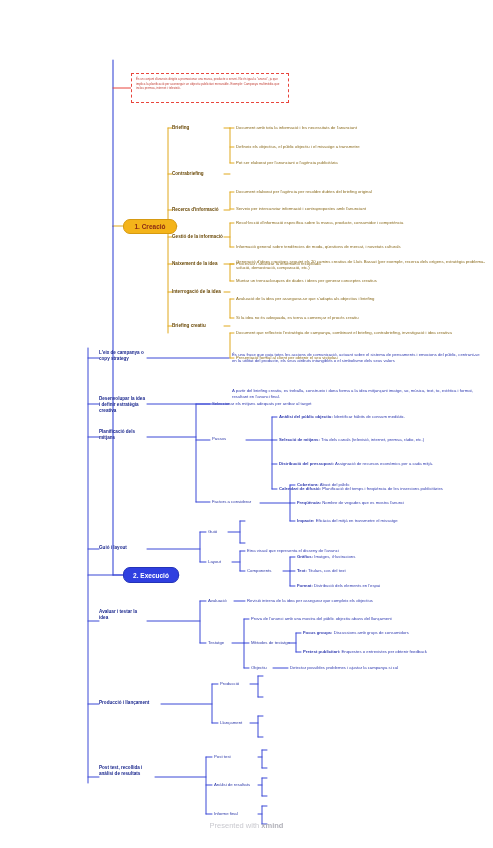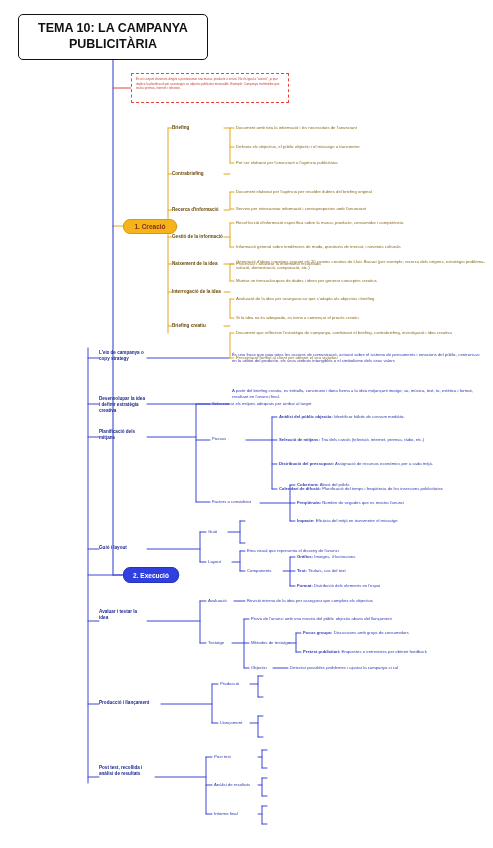--- a/index.html
+++ b/index.html
@@ -180,23 +180,20 @@
         <path d="M262,778 H267" stroke="#3a49d6" stroke-width="1"></path>
         <path d="M262,796 H267" stroke="#3a49d6" stroke-width="1"></path>
         <path d="M206,814 H212" stroke="#3a49d6" stroke-width="1"></path>
         <path d="M258,814 H262" stroke="#3a49d6" stroke-width="1"></path>
         <path d="M262,806 V824" stroke="#3a49d6" stroke-width="1"></path>
         <path d="M262,806 H267" stroke="#3a49d6" stroke-width="1"></path>
         <path d="M262,824 H267" stroke="#3a49d6" stroke-width="1"></path>
       </g>
   </svg>
 
-  <div class="node" id="root">
-    <span>TEMA 10: LA CAMPANYA PUBLICITÀRIA</span>
-  </div>
 
   <div class="node" id="note">
     <span>És un conjunt d'anuncis dirigits a promocionar una marca, producte o servei. No és igual a "anunci", ja que implica la planificació per aconseguir un objectiu publicitari mesurable. Exemple: Campanya multimèdia que inclou premsa, internet i televisió.</span>
   </div>
 
   <div class="node badge" id="b-creacio">
     <span>1. Creació</span>
   </div>
 
   <div class="node badge" id="b-execucio">
@@ -272,13 +269,16 @@
       <div class="node leaf bl" style="left: 269px; top: 747px; width: 218px;"></div>
       <div class="node leaf bl" style="left: 269px; top: 765px; width: 218px;"></div>
       <div class="node l3 bl" style="left: 214px; top: 782px; width: 44px;">Anàlisi de resultats</div>
       <div class="node leaf bl" style="left: 269px; top: 775px; width: 218px;"></div>
       <div class="node leaf bl" style="left: 269px; top: 793px; width: 218px;"></div>
       <div class="node l3 bl" style="left: 214px; top: 811px; width: 44px;">Informe final</div>
       <div class="node leaf bl" style="left: 269px; top: 803px; width: 218px;"></div>
       <div class="node leaf bl" style="left: 269px; top: 821px; width: 218px;"></div>
     </div>
 
+  <div class="node" id="footer">
+    <span>Presented with </span><b>xmind</b>
+  </div>
 </div>
 
 </body></html>

